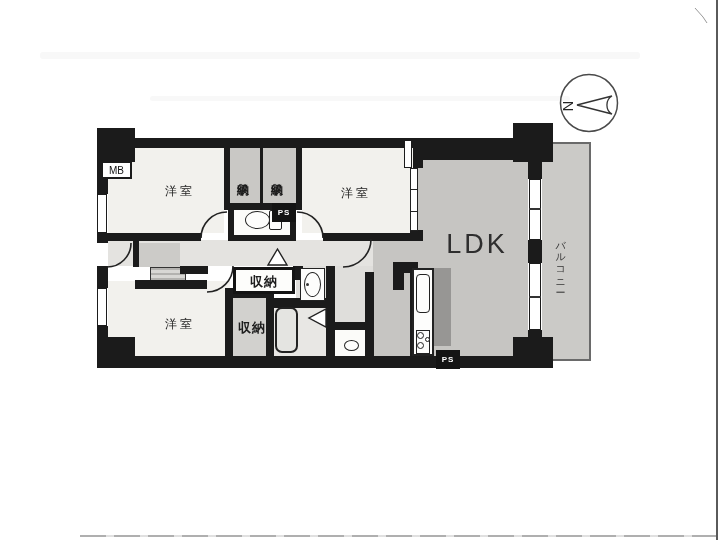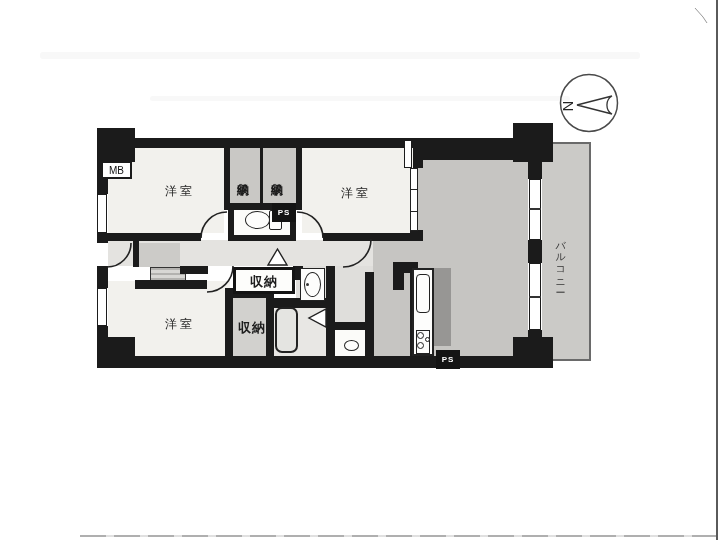--- a/index.html
+++ b/index.html
@@ -168,19 +168,20 @@
     <g>
       <circle cx="589" cy="103" r="28.5" stroke="#4a4a4a" stroke-width="1.5" fill="none"></circle>
       <path d="M577,105 L612,96 A9,10 0 0 0 612,114 Z" stroke="#333" stroke-width="1.3" fill="none"></path>
       <text x="567" y="106" transform="rotate(-90 567 106)" text-anchor="middle" dominant-baseline="central" font-size="15" fill="#222" font-family="Liberation Sans, sans-serif">N</text>
     </g>
   </svg>
 
   <div class="lbl room-lbl" style="left:180px;top:191px;">洋室</div>
   <div class="lbl room-lbl" style="left:356px;top:193px;">洋室</div>
   <div class="lbl room-lbl" style="left:180px;top:324px;">洋室</div>
+  <div class="lbl ldk-lbl" style="left:477px;top:244px;">LDK</div>
   <div class="lbl closet-lbl vert" style="left:243px;top:174px;">収納</div>
   <div class="lbl closet-lbl vert" style="left:277px;top:174px;">収納</div>
   <div class="lbl closet-lbl" style="left:264px;top:281px;font-size:13px;">収納</div>
   <div class="lbl closet-lbl" style="left:252px;top:327px;font-size:13px;">収納</div>
   <div class="lbl balcony-lbl vert" style="left:560px;top:261px;">バルコニー</div>
 
 </div>
 
 </body></html>

